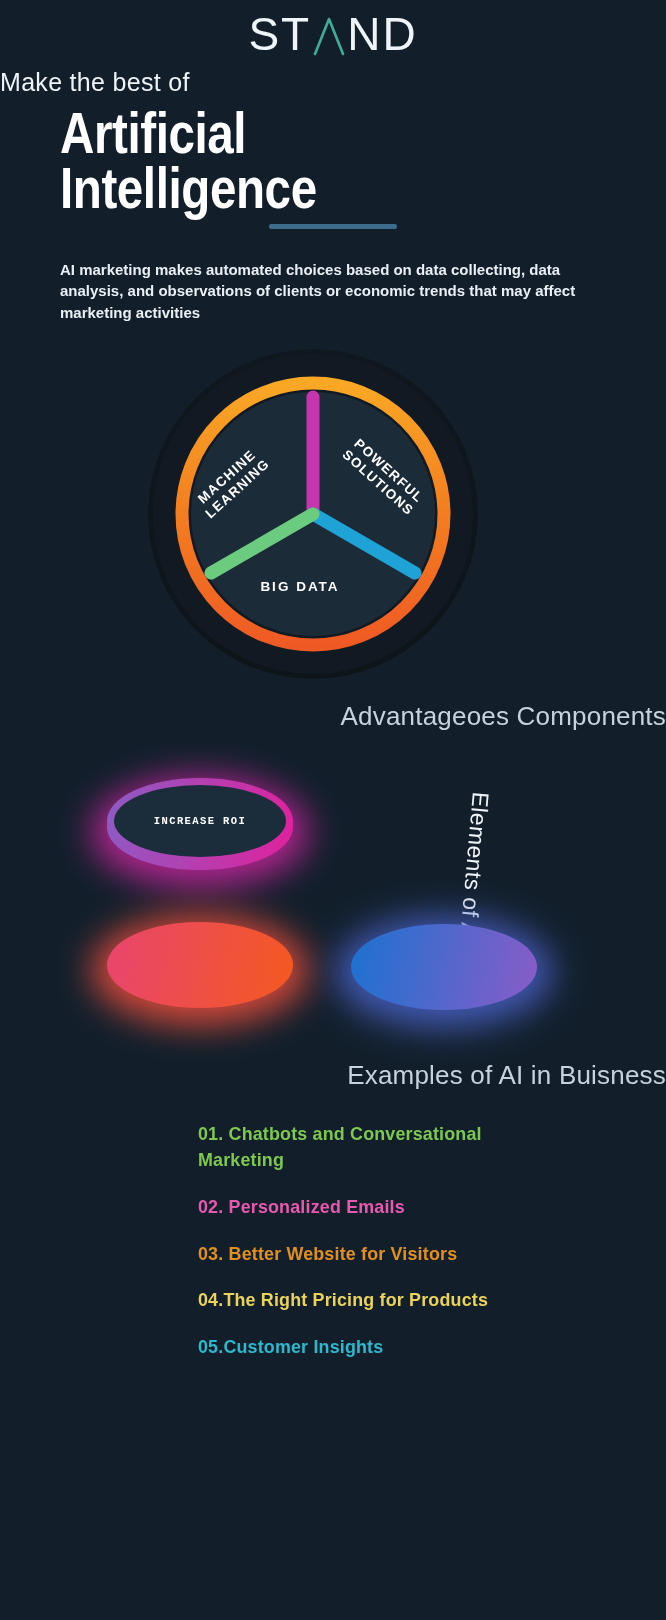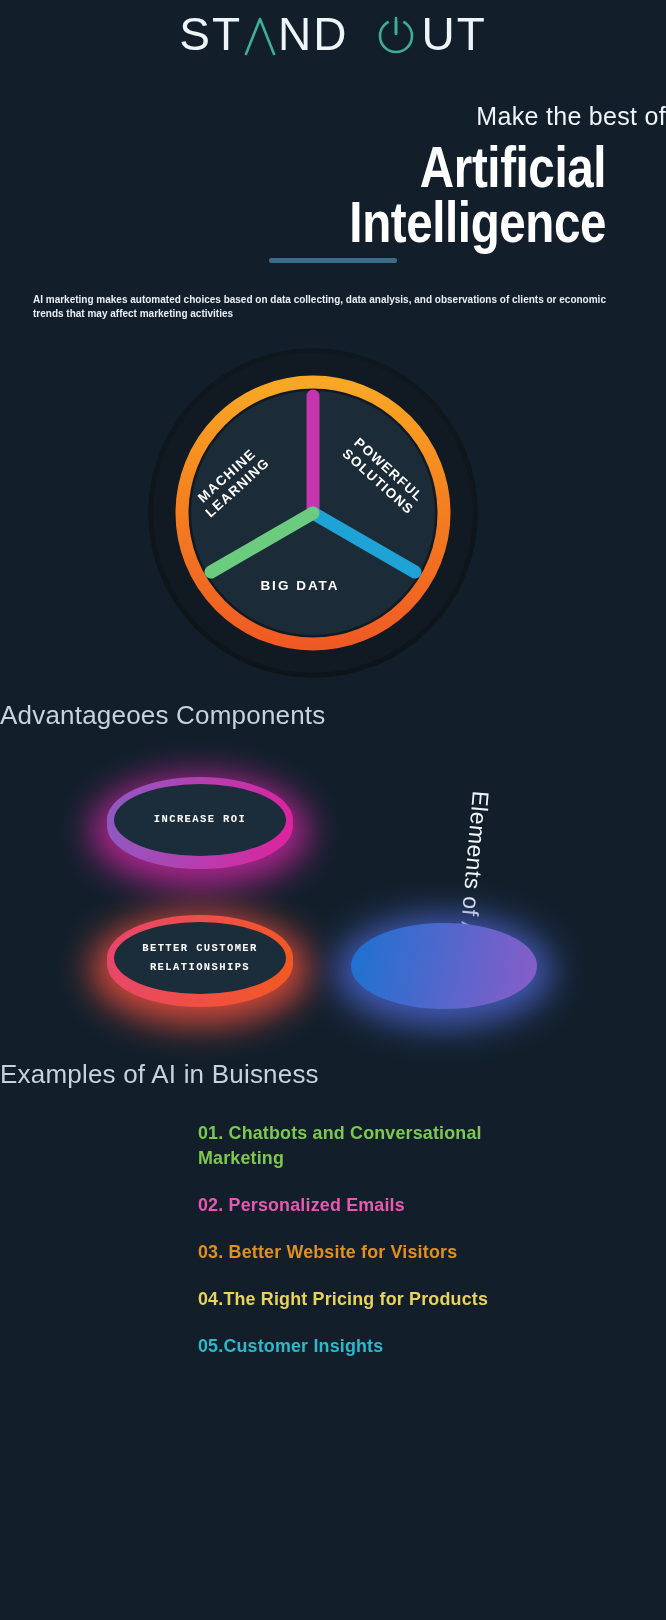--- a/index.html
+++ b/index.html
@@ -24,21 +24,21 @@
     font-size:46px;
     font-weight:300;
     letter-spacing:2px;
     color:#eef4f7;
     line-height:1;
   }
   .logo-a-svg { margin:0 1px; }
   .logo-power { margin-right:3px; }
 
   
-  .headline-block { text-align:right; margin-top:34px; }
+  .headline-block { text-align:left; }
   .kicker {
     font-size:25px; font-weight:400; color:#eef3f7;
     letter-spacing:.3px;
   }
   .bigtitle {
     font-family:"Liberation Sans Narrow","Liberation Sans", sans-serif;
     font-weight:bold;
     font-size:58px;
     line-height:.95;
     letter-spacing:-0.5px;
@@ -47,22 +47,22 @@
     margin-top:8px;
   }
   .bigtitle .l2 { display:block; }
   .title-underline {
     width:128px; height:5px; background:#3d6b8a;
     margin:9px auto 0; border-radius:2px;
   }
 
   
   .lede {
-    margin:30px 44px 0 33px;
-    font-size:10px;
+    margin:30px 44px 0 60px;
+    font-size:15px;
     line-height:1.42;
     font-weight:600;
     color:#e9eff4;
   }
 
   
   .donut-zone { position:relative; height:360px; margin-top:18px; }
   .donut {
     position:absolute; left:148px; top:8px;
     width:330px; height:330px;
@@ -92,21 +92,21 @@
     left:494px; top:452px;
     font-size:23px; font-weight:400; color:#eef4f8;
     letter-spacing:.4px;
     transform:rotate(95deg);
     transform-origin:left top;
     white-space:nowrap;
   }
 
   
   .section-title {
-    text-align:left;
+    text-align:right;
     font-size:26px;
     font-weight:400;
     color:#c6d3dc;
     letter-spacing:.2px;
   }
 
   
   .ellipse-grid {
     position:relative;
     width:460px; margin:34px auto 0;
@@ -171,30 +171,20 @@
 </head>
 <body>
 
 <div class="logo-wrap">
   <div class="logo-word">
     <span class="logo-letter">ST</span>
     <svg class="logo-a-svg" width="34" height="46" viewBox="0 0 34 46">
       <path d="M3 43 L17 8 L31 43" fill="none" stroke="#3fae96" stroke-width="2.6" stroke-linecap="round" stroke-linejoin="round"></path>
     </svg>
     <span class="logo-letter">ND</span>
-  </div>
-  <div class="logo-word">
-    <svg class="logo-power" width="44" height="46" viewBox="0 0 44 46">
-      <circle cx="22" cy="25" r="16" fill="none" stroke="#3fae96" stroke-width="2.6"></circle>
-      <path d="M22 6 L22 22" fill="none" stroke="#3fae96" stroke-width="2.6" stroke-linecap="round"></path>
-      <path d="M22 9 A16 16 0 0 0 22 9" fill="none" stroke="#121f2b" stroke-width="5"></path>
-      <path d="M14 9.5 A16 16 0 0 1 30 9.5" fill="none" stroke="#121f2b" stroke-width="6"></path>
-      <path d="M22 7 L22 23" fill="none" stroke="#3fae96" stroke-width="2.6" stroke-linecap="round"></path>
-    </svg>
-    <span class="logo-letter">UT</span>
   </div>
 </div>
 
 <div class="headline-block">
   <div class="kicker">Make the best of</div>
   <div class="bigtitle">
     <span>Artificial</span>
     <span class="l2">Intelligence</span>
   </div>
   <div class="title-underline"></div>
@@ -239,25 +229,20 @@
     <div class="ellipse-top" style="background:linear-gradient(100deg,#8b5cc4,#e0219c)">
       <div class="ellipse-inner"></div>
       <span class="ellipse-text">INCREASE ROI</span>
     </div>
   </div>
 
 
   <div class="ellipse-card e3">
     <div class="ellipse-glow" style="background:#ef4f3c"></div>
     <div class="ellipse-side" style="background:linear-gradient(100deg,#e8456f,#f4591f)"></div>
-    <div class="ellipse-top" style="background:linear-gradient(100deg,#e8456f,#f4591f)">
-      <div class="ellipse-inner"></div>
-      <span class="ellipse-text">BETTER CUSTOMER
-RELATIONSHIPS</span>
-    </div>
   </div>
 
   <div class="ellipse-card e4">
     <div class="ellipse-glow" style="background:#4a63c9"></div>
     <div class="ellipse-side" style="background:linear-gradient(100deg,#1b72d0,#8a5cc8)"></div>
   </div>
 
 </div>
 
 <div class="section-title" style="margin-top:40px;">Examples of AI in Buisness</div>

